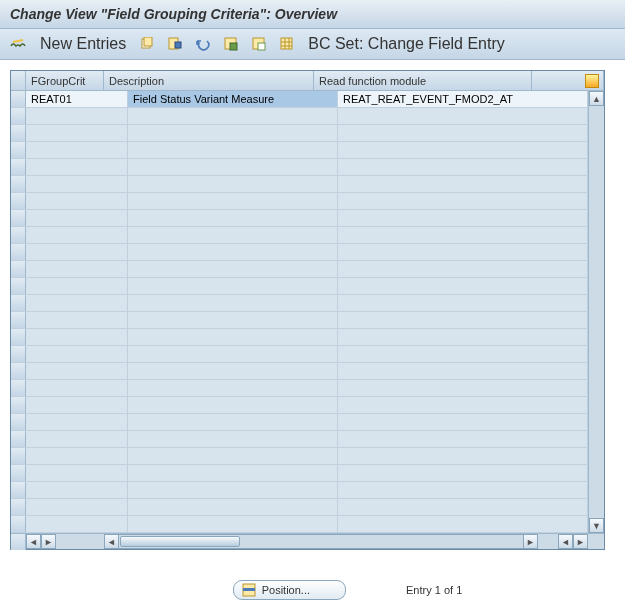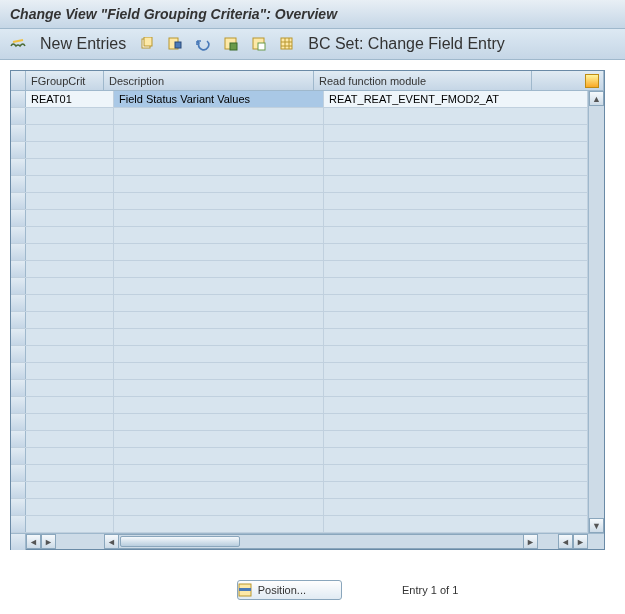--- a/index.html
+++ b/index.html
@@ -100,21 +100,21 @@
     cursor: pointer;
   }
   .dcell {
     padding: 1px 5px;
     border-right: 1px solid #c0d0de;
     white-space: nowrap;
     overflow: hidden;
     display:flex;
     align-items:center;
   }
-  .dcell.c1 { width: 88px; background:#eef5fa;}
+  .dcell.c1 { width: 102px; background:#eef5fa;}
   .dcell.c2 { width: 210px; background:#eef5fa;}
   .dcell.c3 { width: 218px; flex:1; background:#eef5fa;text-align:center;}
   .dcell.selected { background:#a9c8e6 !important; color:#000;}
   .dcell.empty { background:#d7e4ee; }
   .hscroll-row {
     display:flex;
     height:16px;
     background:#cddbe7;
     border-top:1px solid #9fb8cc;
   }
@@ -144,24 +144,24 @@
     align-items:center;
     justify-content:center;
     gap:60px;
     margin-top:30px;
     font-size:11px;
   }
   .position-btn {
     display:inline-flex;
     align-items:center;
     gap:6px;
-    padding:2px 35px 2px 0;
+    padding:2px 35px 2px 8px;
     background:linear-gradient(to bottom,#fefefe,#e1ebf3);
     border:1px solid #8aa6bc;
-    border-radius:3px;
+    border-radius:9px;
     cursor:pointer;
     color:#333;
     margin-left:120px;
   }
   .entry-text {
     color:#333;
     margin-right:50px;
   }
   svg { display:block; }
 </style>
@@ -247,21 +247,21 @@
     <div class="hcell c3">Read function module</div>
     <div class="hcell cicon">
       <span class="cfg-icon"></span>
     </div>
   </div>
   <div class="body-wrap">
     <div class="table-body" id="tbody">
         <div class="data-row">
           <div class="row-handle"></div>
           <div class="dcell c1">REAT01</div>
-          <div class="dcell c2 selected">Field Status Variant Values</div>
+          <div class="dcell c2 selected">Field Status Variant Measure</div>
           <div class="dcell c3">REAT_REAT_EVENT_FMOD2_AT</div>
         </div>
         <div class="data-row">
           <div class="row-handle"></div>
           <div class="dcell c1 empty"></div>
           <div class="dcell c2 empty"></div>
           <div class="dcell c3 empty"></div>
         </div>
         <div class="data-row">
           <div class="row-handle"></div>

